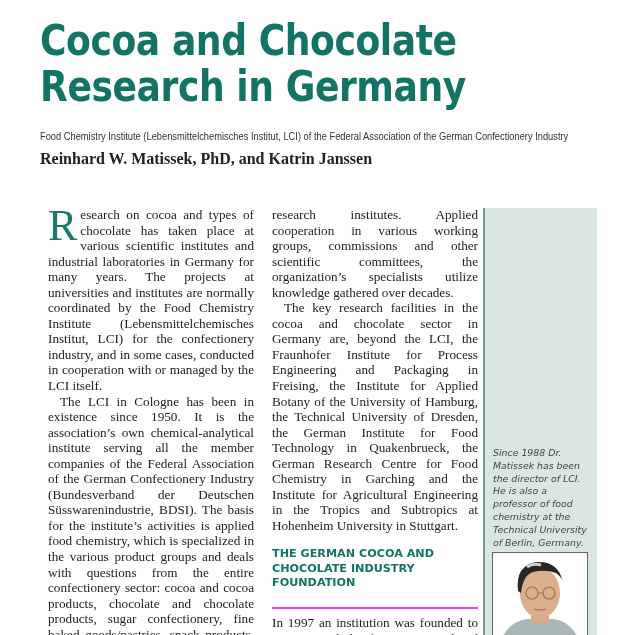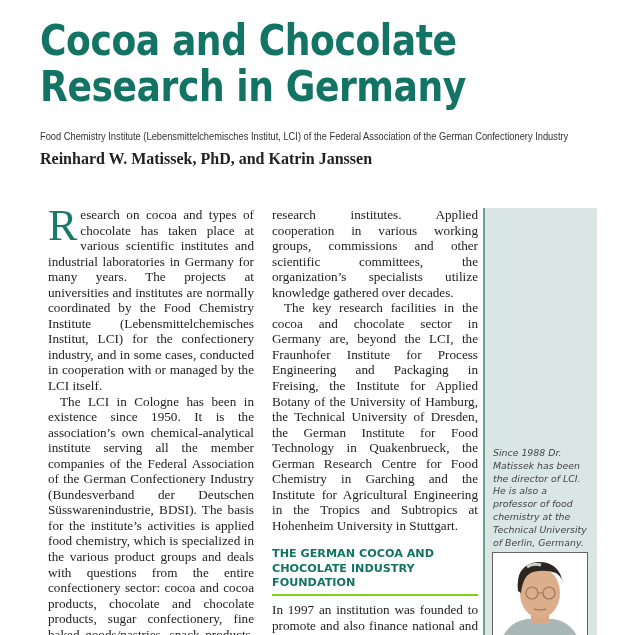--- a/index.html
+++ b/index.html
@@ -28,22 +28,22 @@
   }
   .col1 { left:48px; }
   .col2 { left:272px; }
   .col p { margin:0; }
   .indent { text-indent:12px; }
   .dropcap {
     float:left; font-size:44px; line-height:34px; color:#1a7a6a;
     margin:2px 3px 0 0; font-family:"Liberation Serif", serif;
   }
   .section-head {
-    margin:14px 0 6px 0; padding-bottom:3px;
-    border-bottom:2px solid #84cc16;
+    margin:14px 0 6px 0; padding-bottom:16px;
+    border-bottom:2px solid #d946ef;
     font-family:"DejaVu Sans", sans-serif; font-weight:bold; font-size:11.2px;
     line-height:14.5px; color:#137364; text-align:left;
   }
   .sidebar {
     position:absolute; left:483px; top:208px; width:112px; height:427px;
     background:#d9e6e3; border-left:2px solid #6f9e97;
   }
   .caption {
     position:absolute; left:8px; top:233px; width:100px;
     font-family:"DejaVu Sans", sans-serif; font-style:italic; font-size:9.4px;

